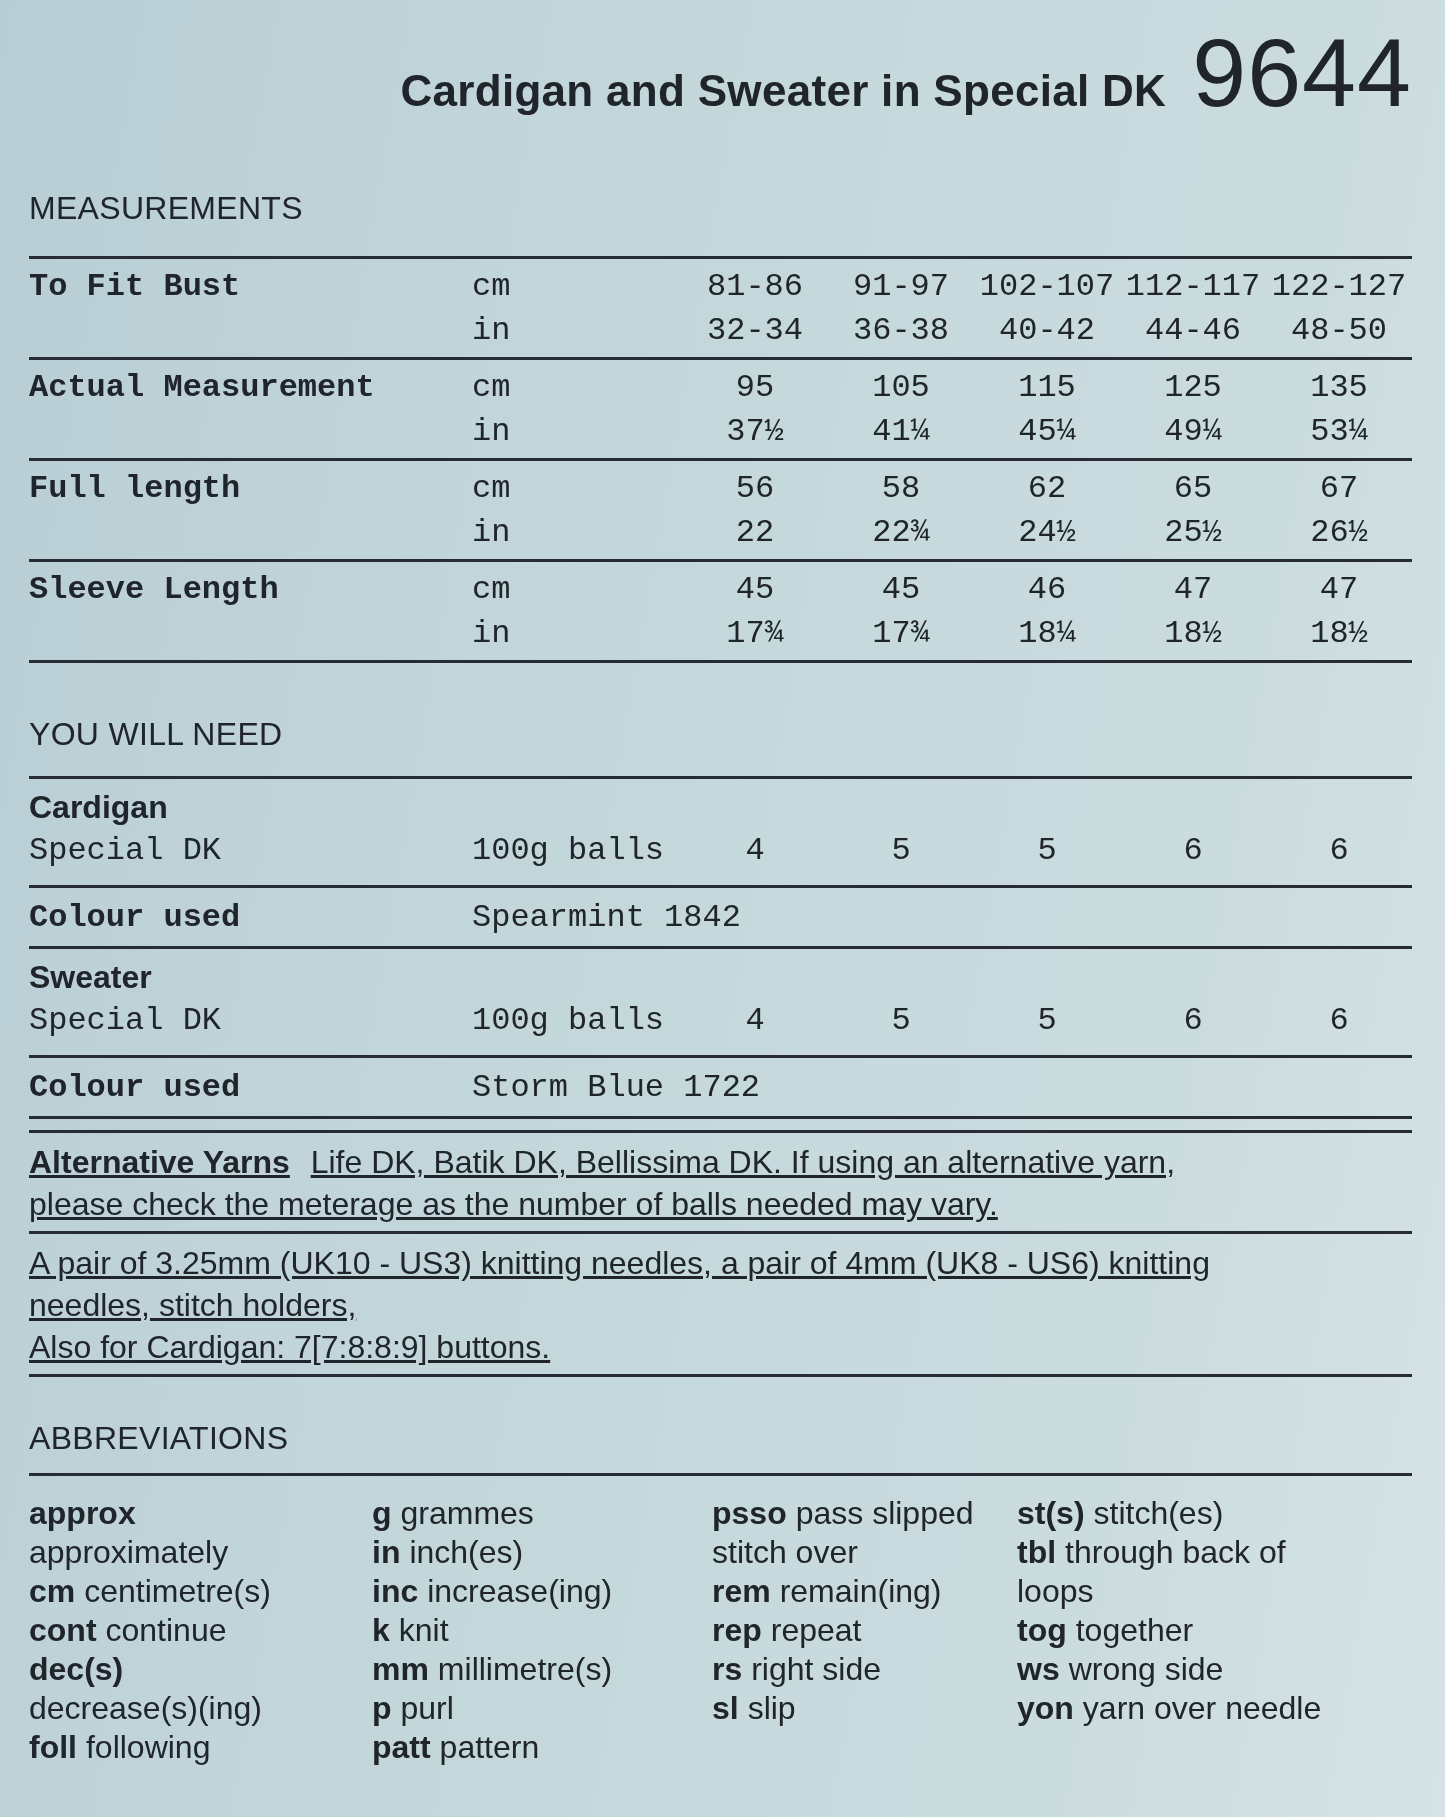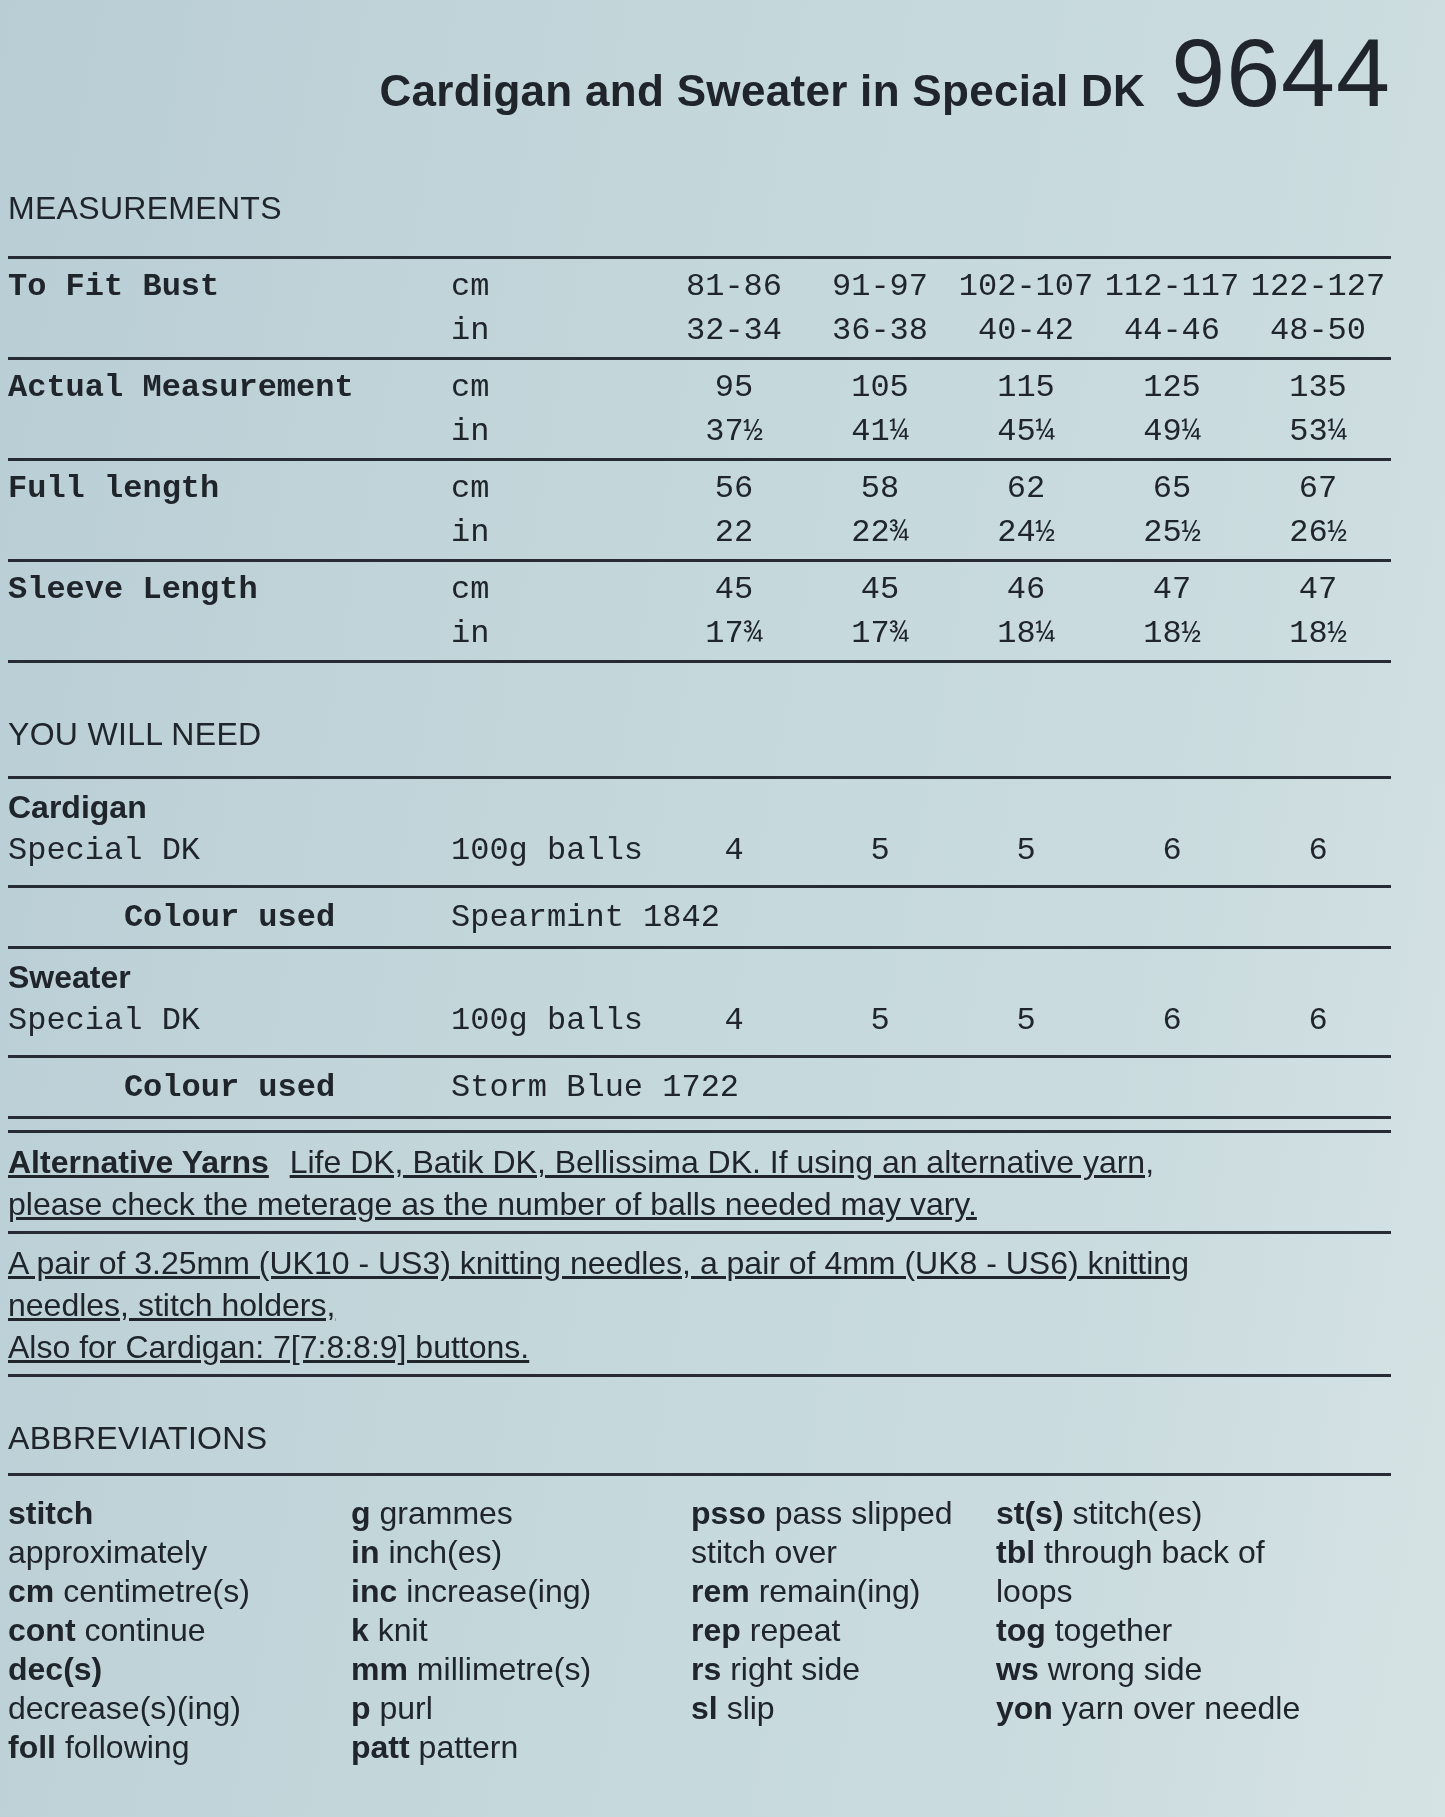--- a/index.html
+++ b/index.html
@@ -3,21 +3,21 @@
 <meta charset="utf-8">
 <style>
   html,body { margin:0; padding:0; }
   body {
     width:1445px; height:1817px; overflow:hidden;
     background: linear-gradient(100deg, #b9cdd5 0%, #c3d7db 40%, #cbdcdf 78%, #d6e3e5 100%);
     font-family: "Liberation Sans", sans-serif;
     color:#20252c;
     position:relative;
   }
-  .content { position:absolute; left:8px; top:0; width:1383px; }
+  .content { position:absolute; left:29px; top:0; width:1383px; }
 
   
   .titlebar { display:flex; justify-content:flex-end; align-items:baseline; gap:26px; padding-top:24px; }
   .title { font-size:44px; font-weight:bold; letter-spacing:0.3px; }
   .pattern-number { font-size:97px; font-weight:400; line-height:1.0; letter-spacing:1px; }
 
   
   .section-heading { font-size:32px; font-weight:normal; letter-spacing:0.3px; line-height:1.1; }
   .h-measurements { margin-top:70px; }
   .h-youwillneed  { margin-top:54px; }
@@ -32,21 +32,21 @@
   .grid { display:grid; grid-template-columns: 443px 210px repeat(5, 146px); align-items:baseline;font-family:Liberation Mono, monospace; }
   .m-line { font-size:32px; line-height:44px; }
   .m-label { font-weight:bold; white-space:nowrap; }
   .m-unit { white-space:nowrap; }
   .m-val { text-align:center; white-space:nowrap; }
   .m-block { padding:6px 0 4px 0; border-bottom:3px solid #272c34; }
 
   .need-block { padding:6px 0 12px 0; border-bottom:3px solid #272c34; }
   .need-garment { font-weight:bold; font-size:32px; line-height:44px; white-space:nowrap; }
   .colour-row { padding:8px 0 6px 0; border-bottom:3px solid #272c34; font-size:32px; line-height:44px; }
-  .colour-label { font-weight:bold; white-space:nowrap;text-align:center; }
+  .colour-label { font-weight:bold; white-space:nowrap; }
   .colour-val { white-space:nowrap; }
 
   .para { font-size:32px; line-height:42px; padding:8px 0 6px 0; border-bottom:3px solid #272c34;text-decoration:underline; }
   .para .line { white-space:nowrap; }
   .inline-label { font-weight:bold; margin-right:0.65em; }
 
   
   .abbr-grid { display:grid; grid-template-columns: 343px 340px 305px 395px; margin-top:18px; align-items:start; }
   .abbr-line { font-size:32px; line-height:39px; white-space:nowrap; min-height:39px; }
   .abbr-term { font-weight:bold; }
@@ -201,21 +201,21 @@
     <div class="line">needles, stitch holders,</div>
     <div class="line">Also for Cardigan: 7[7:8:8:9] buttons.</div>
   </div>
 
   <div class="section-heading h-abbreviations">ABBREVIATIONS</div>
   <hr class="rule rule-after-abbr">
 
   <div class="abbr-grid">
 
     <div>
-      <div class="abbr-line"><span class="abbr-term">stitch</span><span></span></div>
+      <div class="abbr-line"><span class="abbr-term">approx</span><span></span></div>
       <div class="abbr-line"><span class="abbr-term"></span><span>approximately</span></div>
       <div class="abbr-line"><span class="abbr-term">cm</span><span>centimetre(s)</span></div>
       <div class="abbr-line"><span class="abbr-term">cont</span><span>continue</span></div>
       <div class="abbr-line"><span class="abbr-term">dec(s)</span><span></span></div>
       <div class="abbr-line"><span class="abbr-term"></span><span>decrease(s)(ing)</span></div>
       <div class="abbr-line"><span class="abbr-term">foll</span><span>following</span></div>
     </div>
 
     <div>
       <div class="abbr-line"><span class="abbr-term">g</span><span>grammes</span></div>

